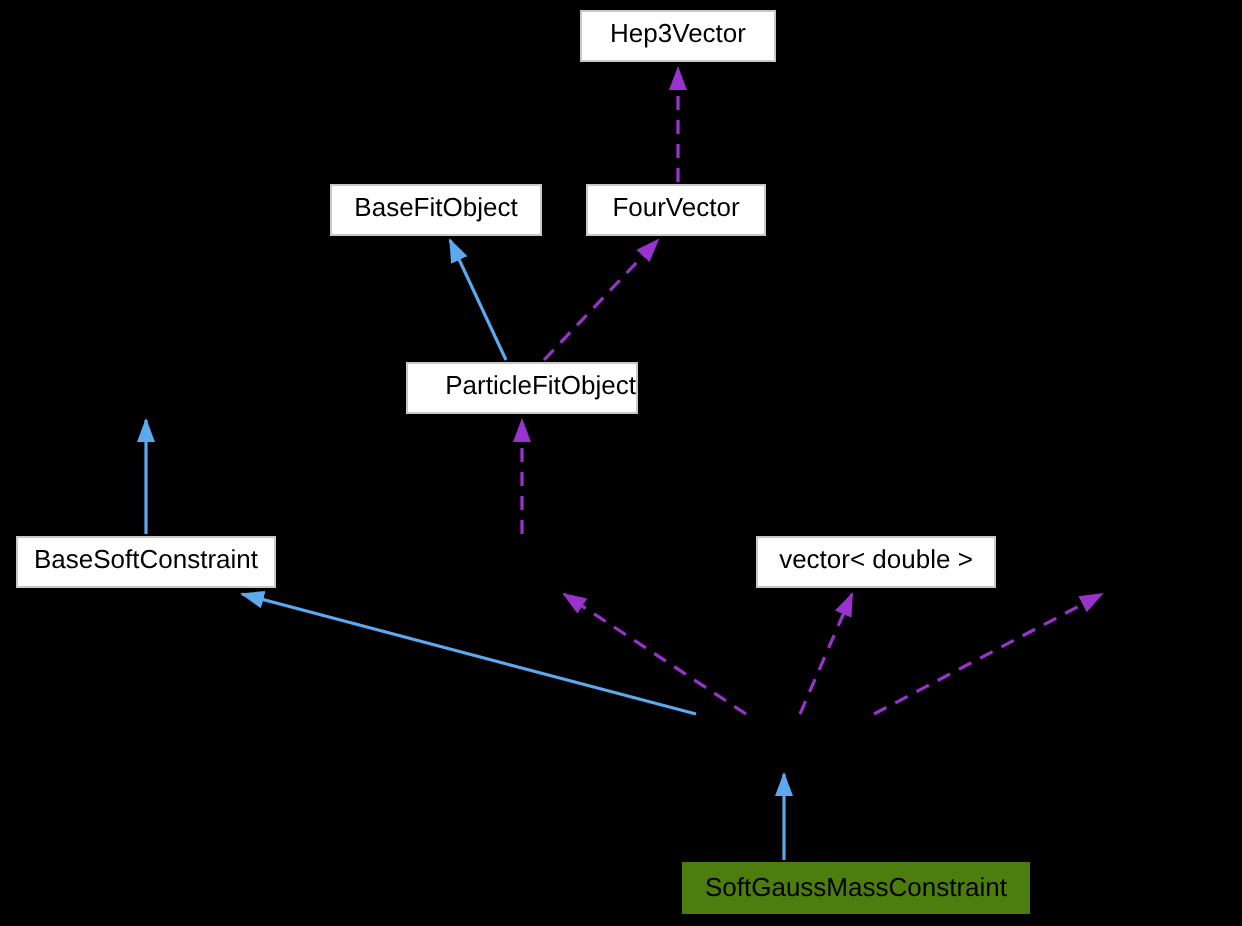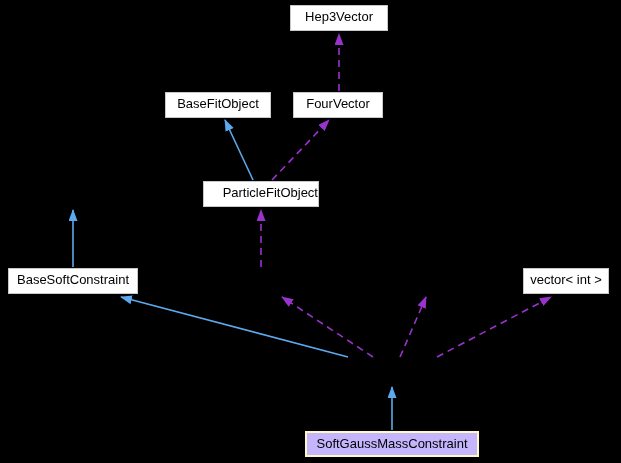--- a/index.html
+++ b/index.html
@@ -27,24 +27,25 @@
     background: #ffffff;
     border: 1.5px solid #c8c8c8;
     color: #000000;
     font-size: 13px;
     line-height: 22px;
     text-align: center;
     white-space: nowrap;
     cursor: pointer;
   }
   .node--current {
-    background: #c4b5fd;
-    border: 2px solid #fef9c3;
+    background: #4d7c0f;
+    border: 2px solid #4d7c0f;
     line-height: 21px;
     cursor: default;
+    margin-left: 36px;
   }
 </style>
 </head>
 <body>
 
 <div id="graph">
 
   <svg id="edges" width="621" height="463" viewBox="0 0 621 463">
     <defs>
       <marker id="arrow-blue" markerUnits="userSpaceOnUse" markerWidth="13" markerHeight="10" refX="11" refY="4.5" orient="auto">
@@ -81,19 +82,19 @@
   <div class="node" style="left:165px; top:92px;  width:106px;">BaseFitObject</div>
 
   <div class="node" style="left:293px; top:92px;  width:90px;">FourVector</div>
 
 
   <div class="node" style="left:203px; top:181px; width:116px;text-align:right;">ParticleFitObject</div>
 
   <div class="node" style="left:8px;   top:268px; width:130px;">BaseSoftConstraint</div>
 
 
+  <div class="node" style="left:378px; top:268px; width:120px;">vector&lt; double &gt;</div>
 
-  <div class="node" style="left:523px; top:268px; width:86px;">vector&lt; int &gt;</div>
 
 
   <div class="node node--current" style="left:305px; top:431px; width:174px;">SoftGaussMassConstraint</div>
 
 </div>
 
 </body></html>

